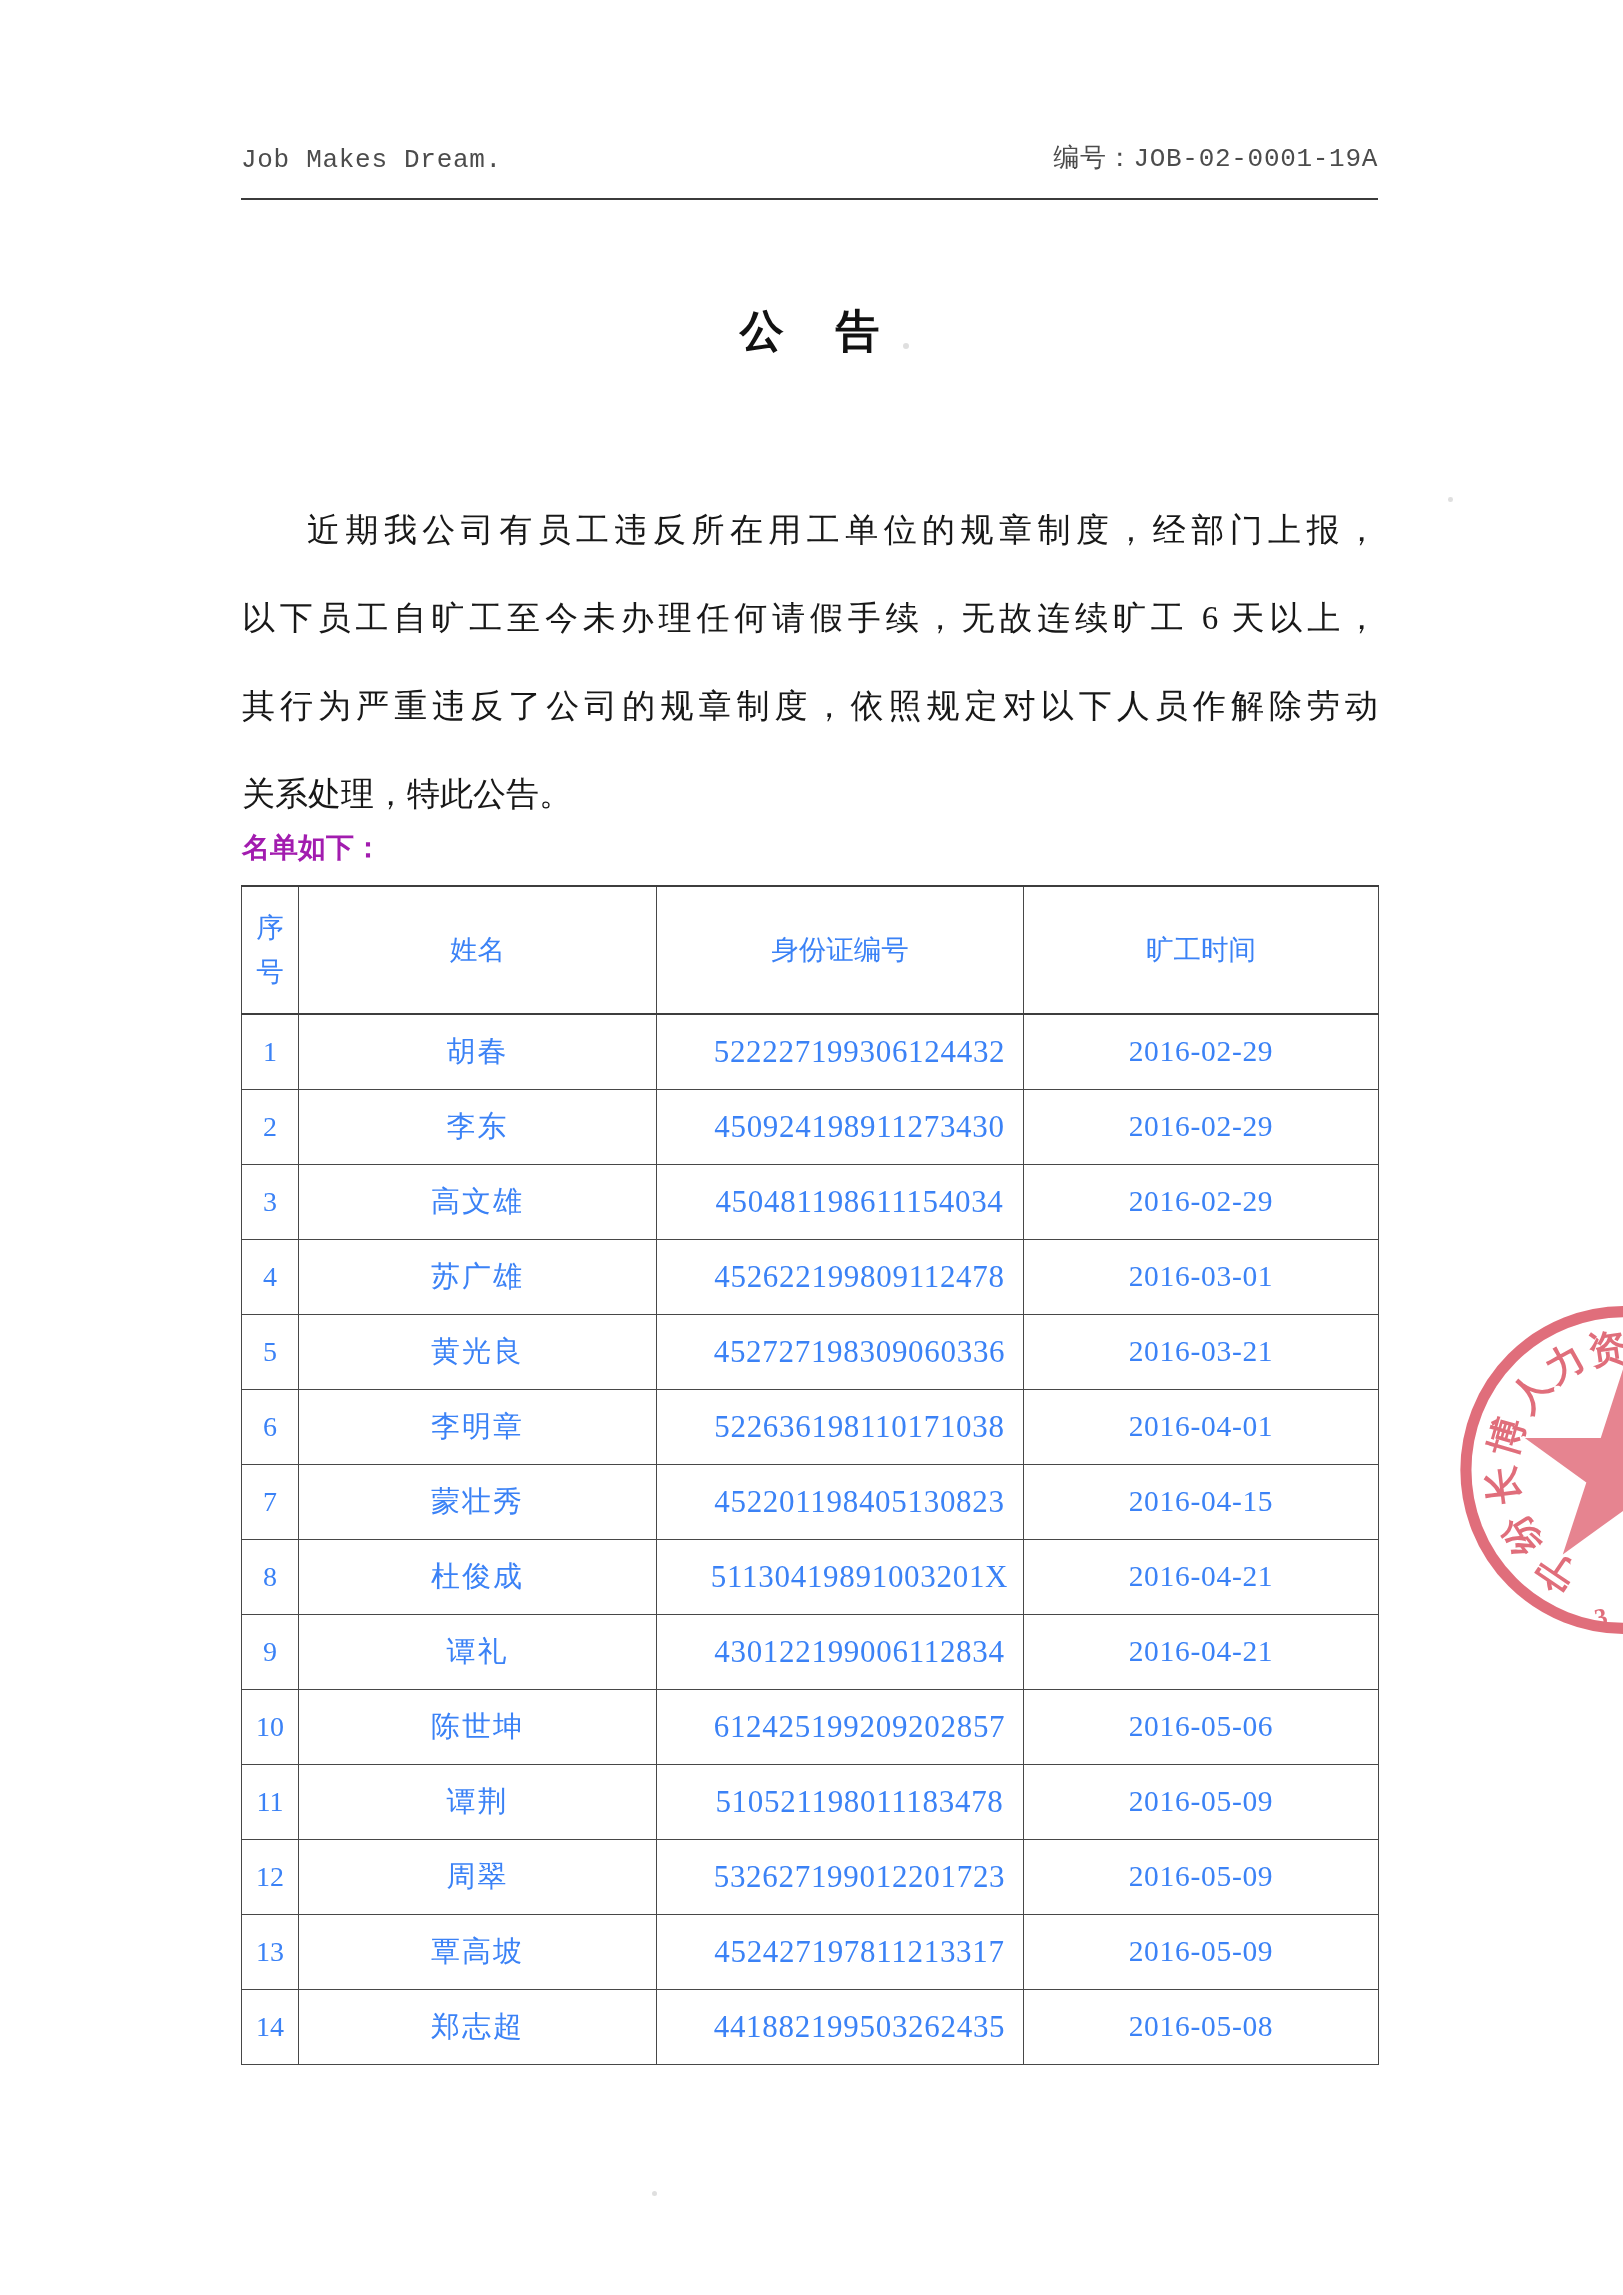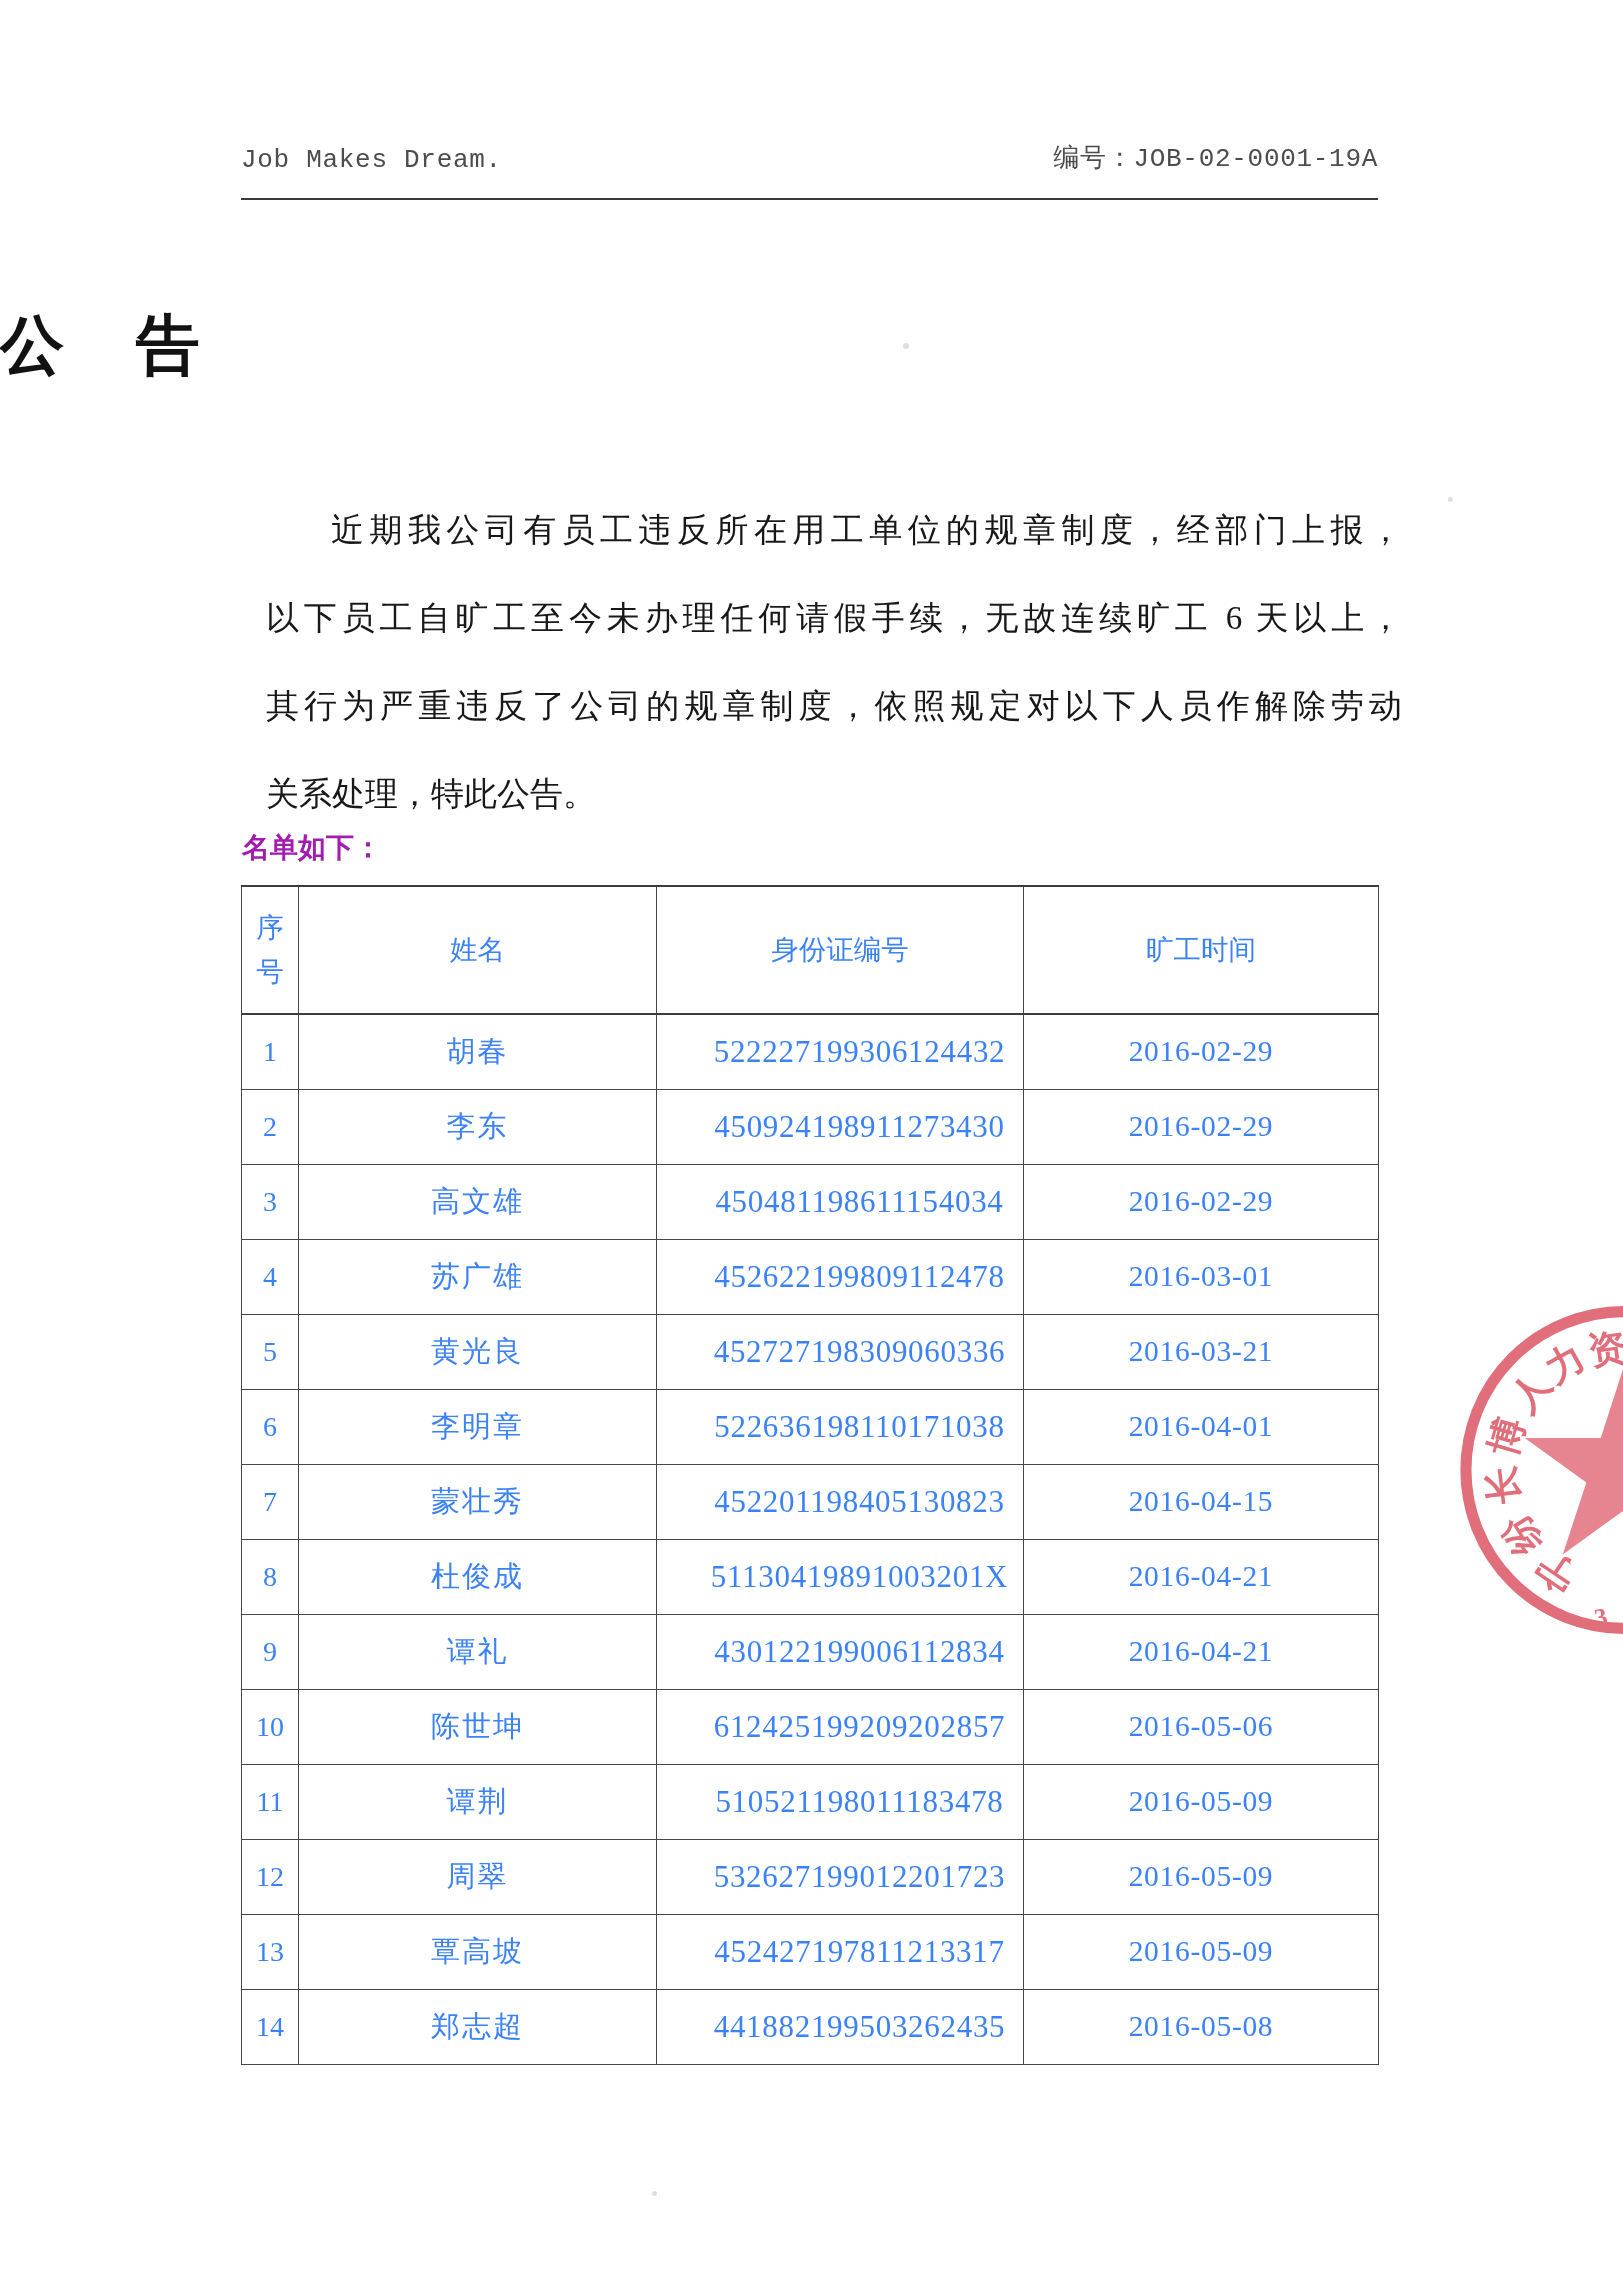--- a/index.html
+++ b/index.html
@@ -14,27 +14,27 @@
   .doc-header {
     position:absolute; left:241px; top:140px; width:1137px;
     display:flex; justify-content:space-between; align-items:flex-end;
     padding-bottom:23px; border-bottom:2.6px solid #3b3b3b;
     font-family:"Liberation Mono","DejaVu Sans Mono",monospace;
     font-size:26px; color:#4c4c4c; letter-spacing:0.7px;
   }
   
   .doc-title {
     position:absolute; left:0; top:302px; width:1623px;
-    font-size:64px; font-weight:bold; color:#121212;
+    text-align:center; font-size:44px; font-weight:bold; color:#121212;
     letter-spacing:3.9px;
   }
   
   .doc-body {
     position:absolute; left:242px; top:486px; width:1136px;
-    font-size:33px; color:#181818;margin-left:24px;
+    font-size:33px; color:#181818;
   }
   .body-line { height:88px; line-height:88px; white-space:nowrap;
     text-align:justify; text-align-last:justify; }
   .body-line.indent { text-indent:65px; }
   .body-line.no-just { text-align-last:left; white-space:normal; }
   
   .list-label {
     position:absolute; left:242px; top:829px;
     font-family:"Liberation Sans","DejaVu Sans",sans-serif;
     font-size:28px; font-weight:bold; color:#a21caf;

